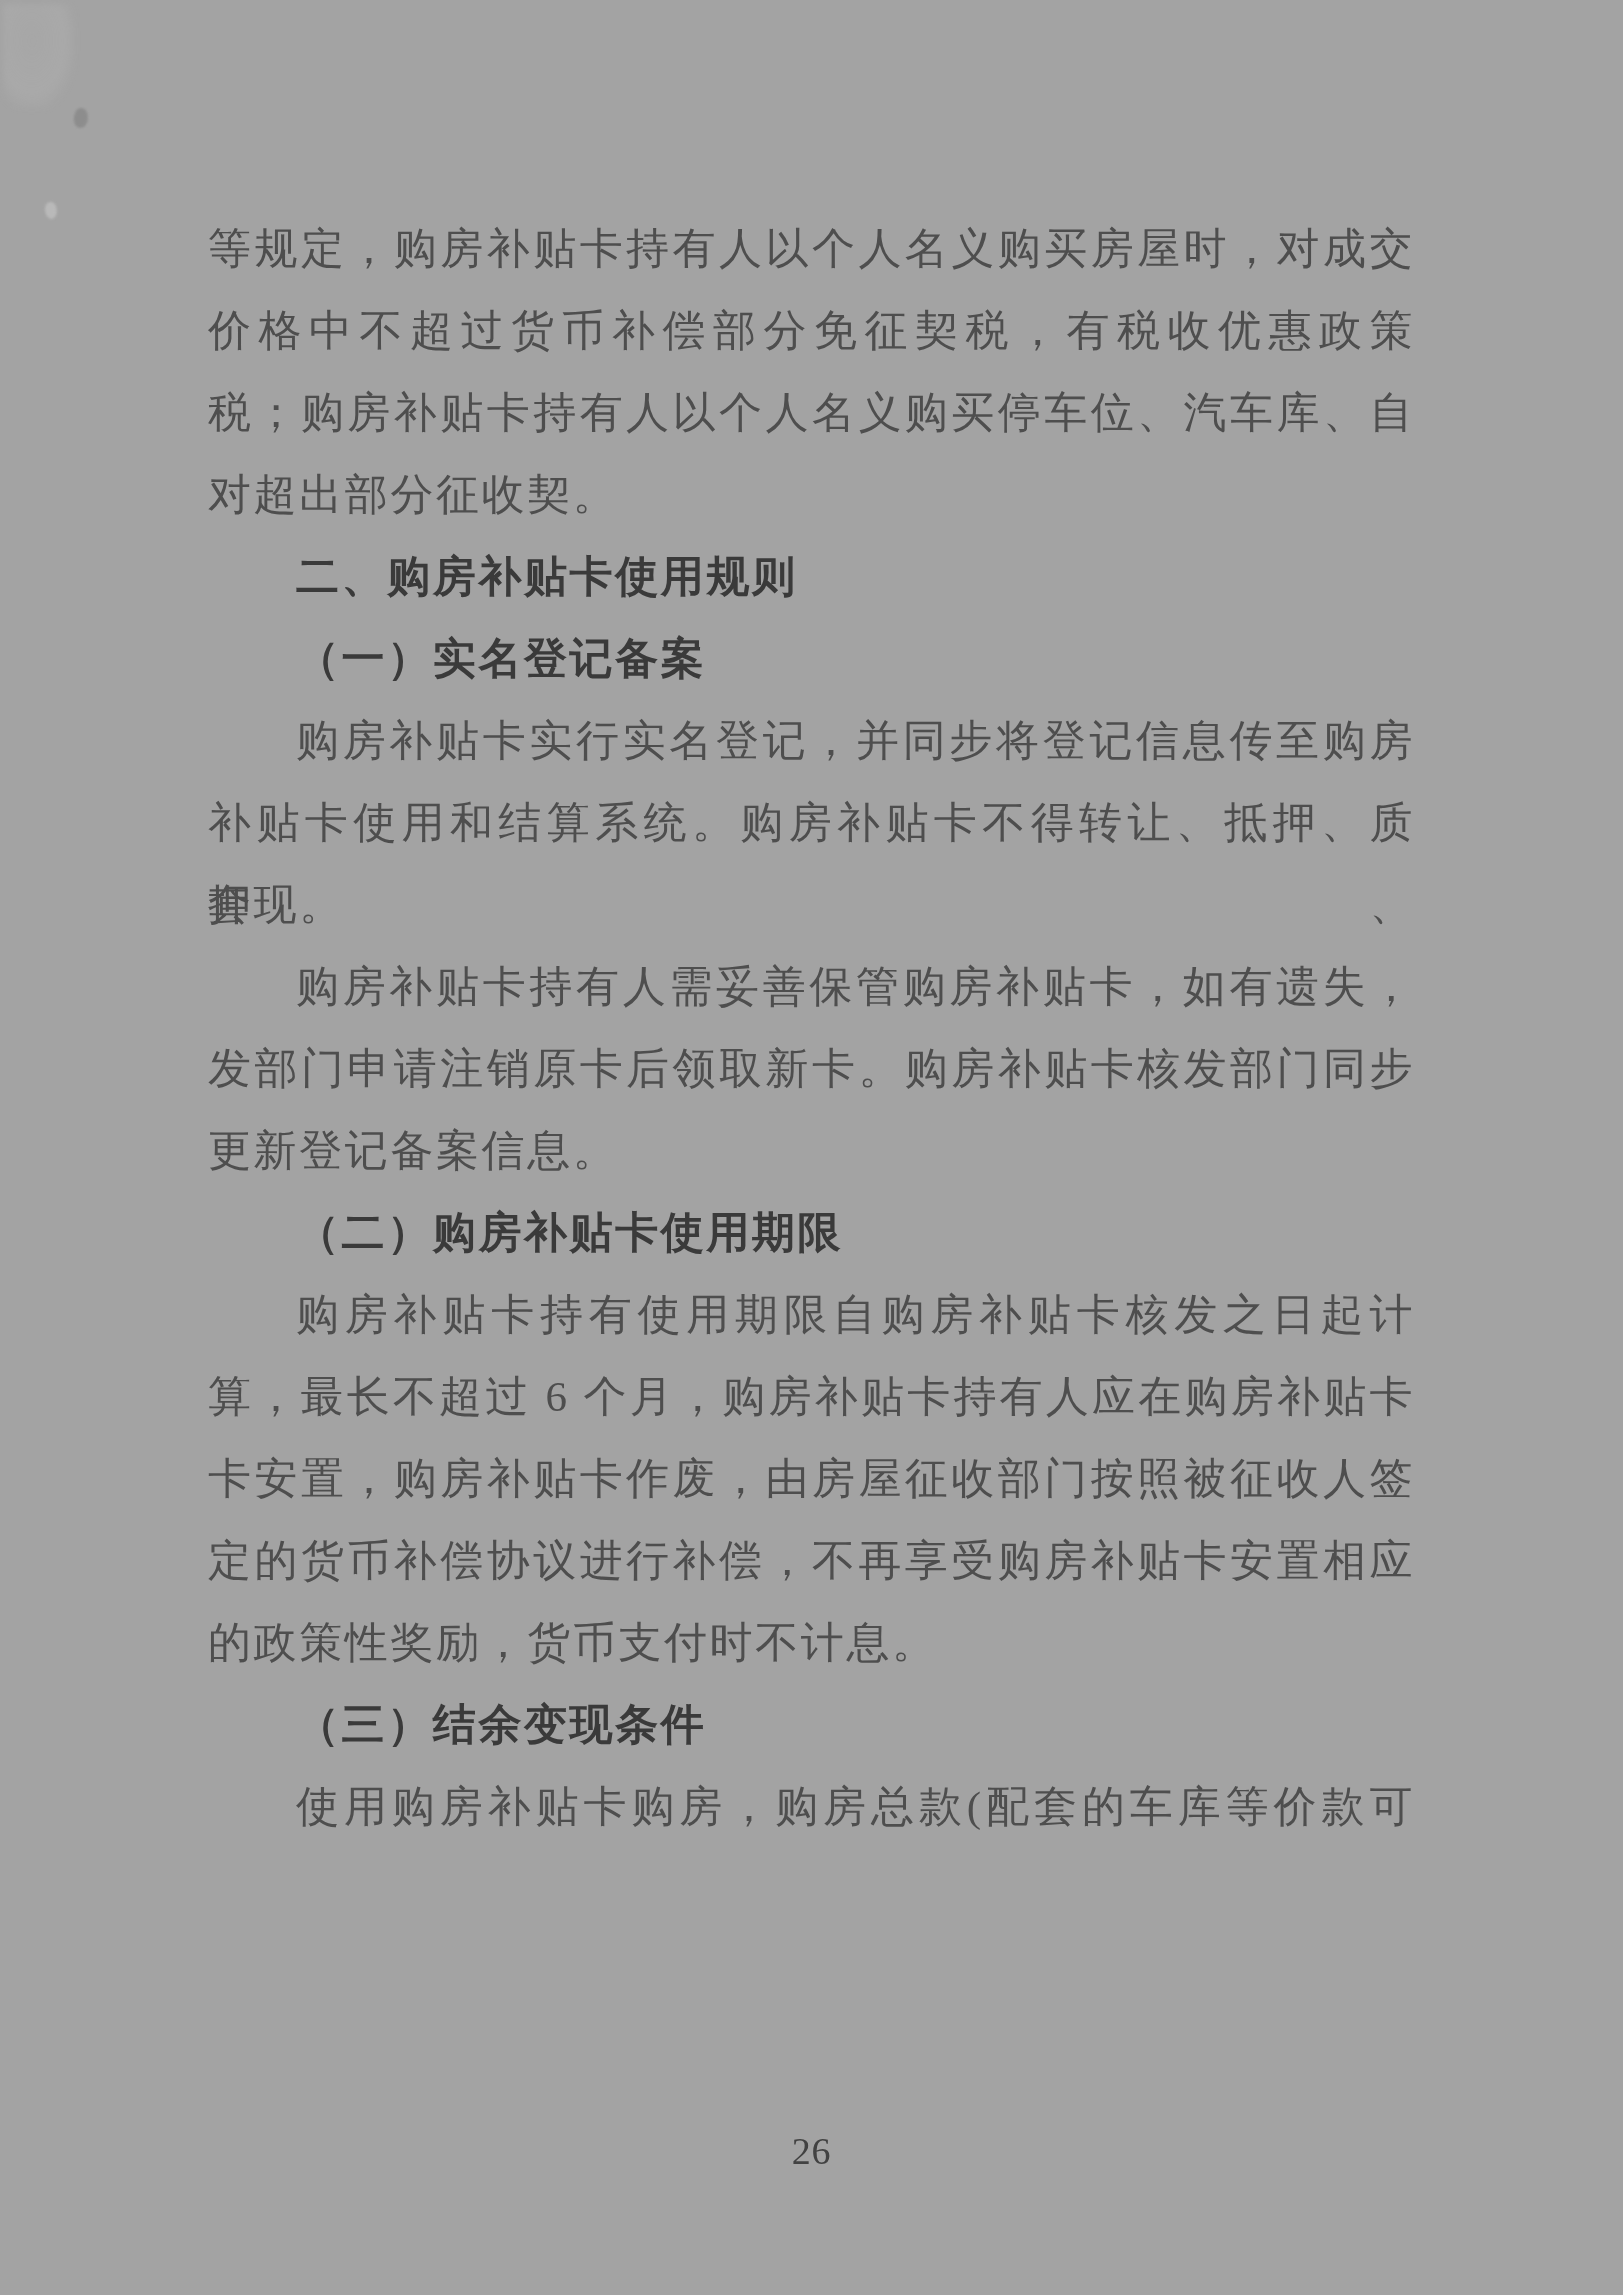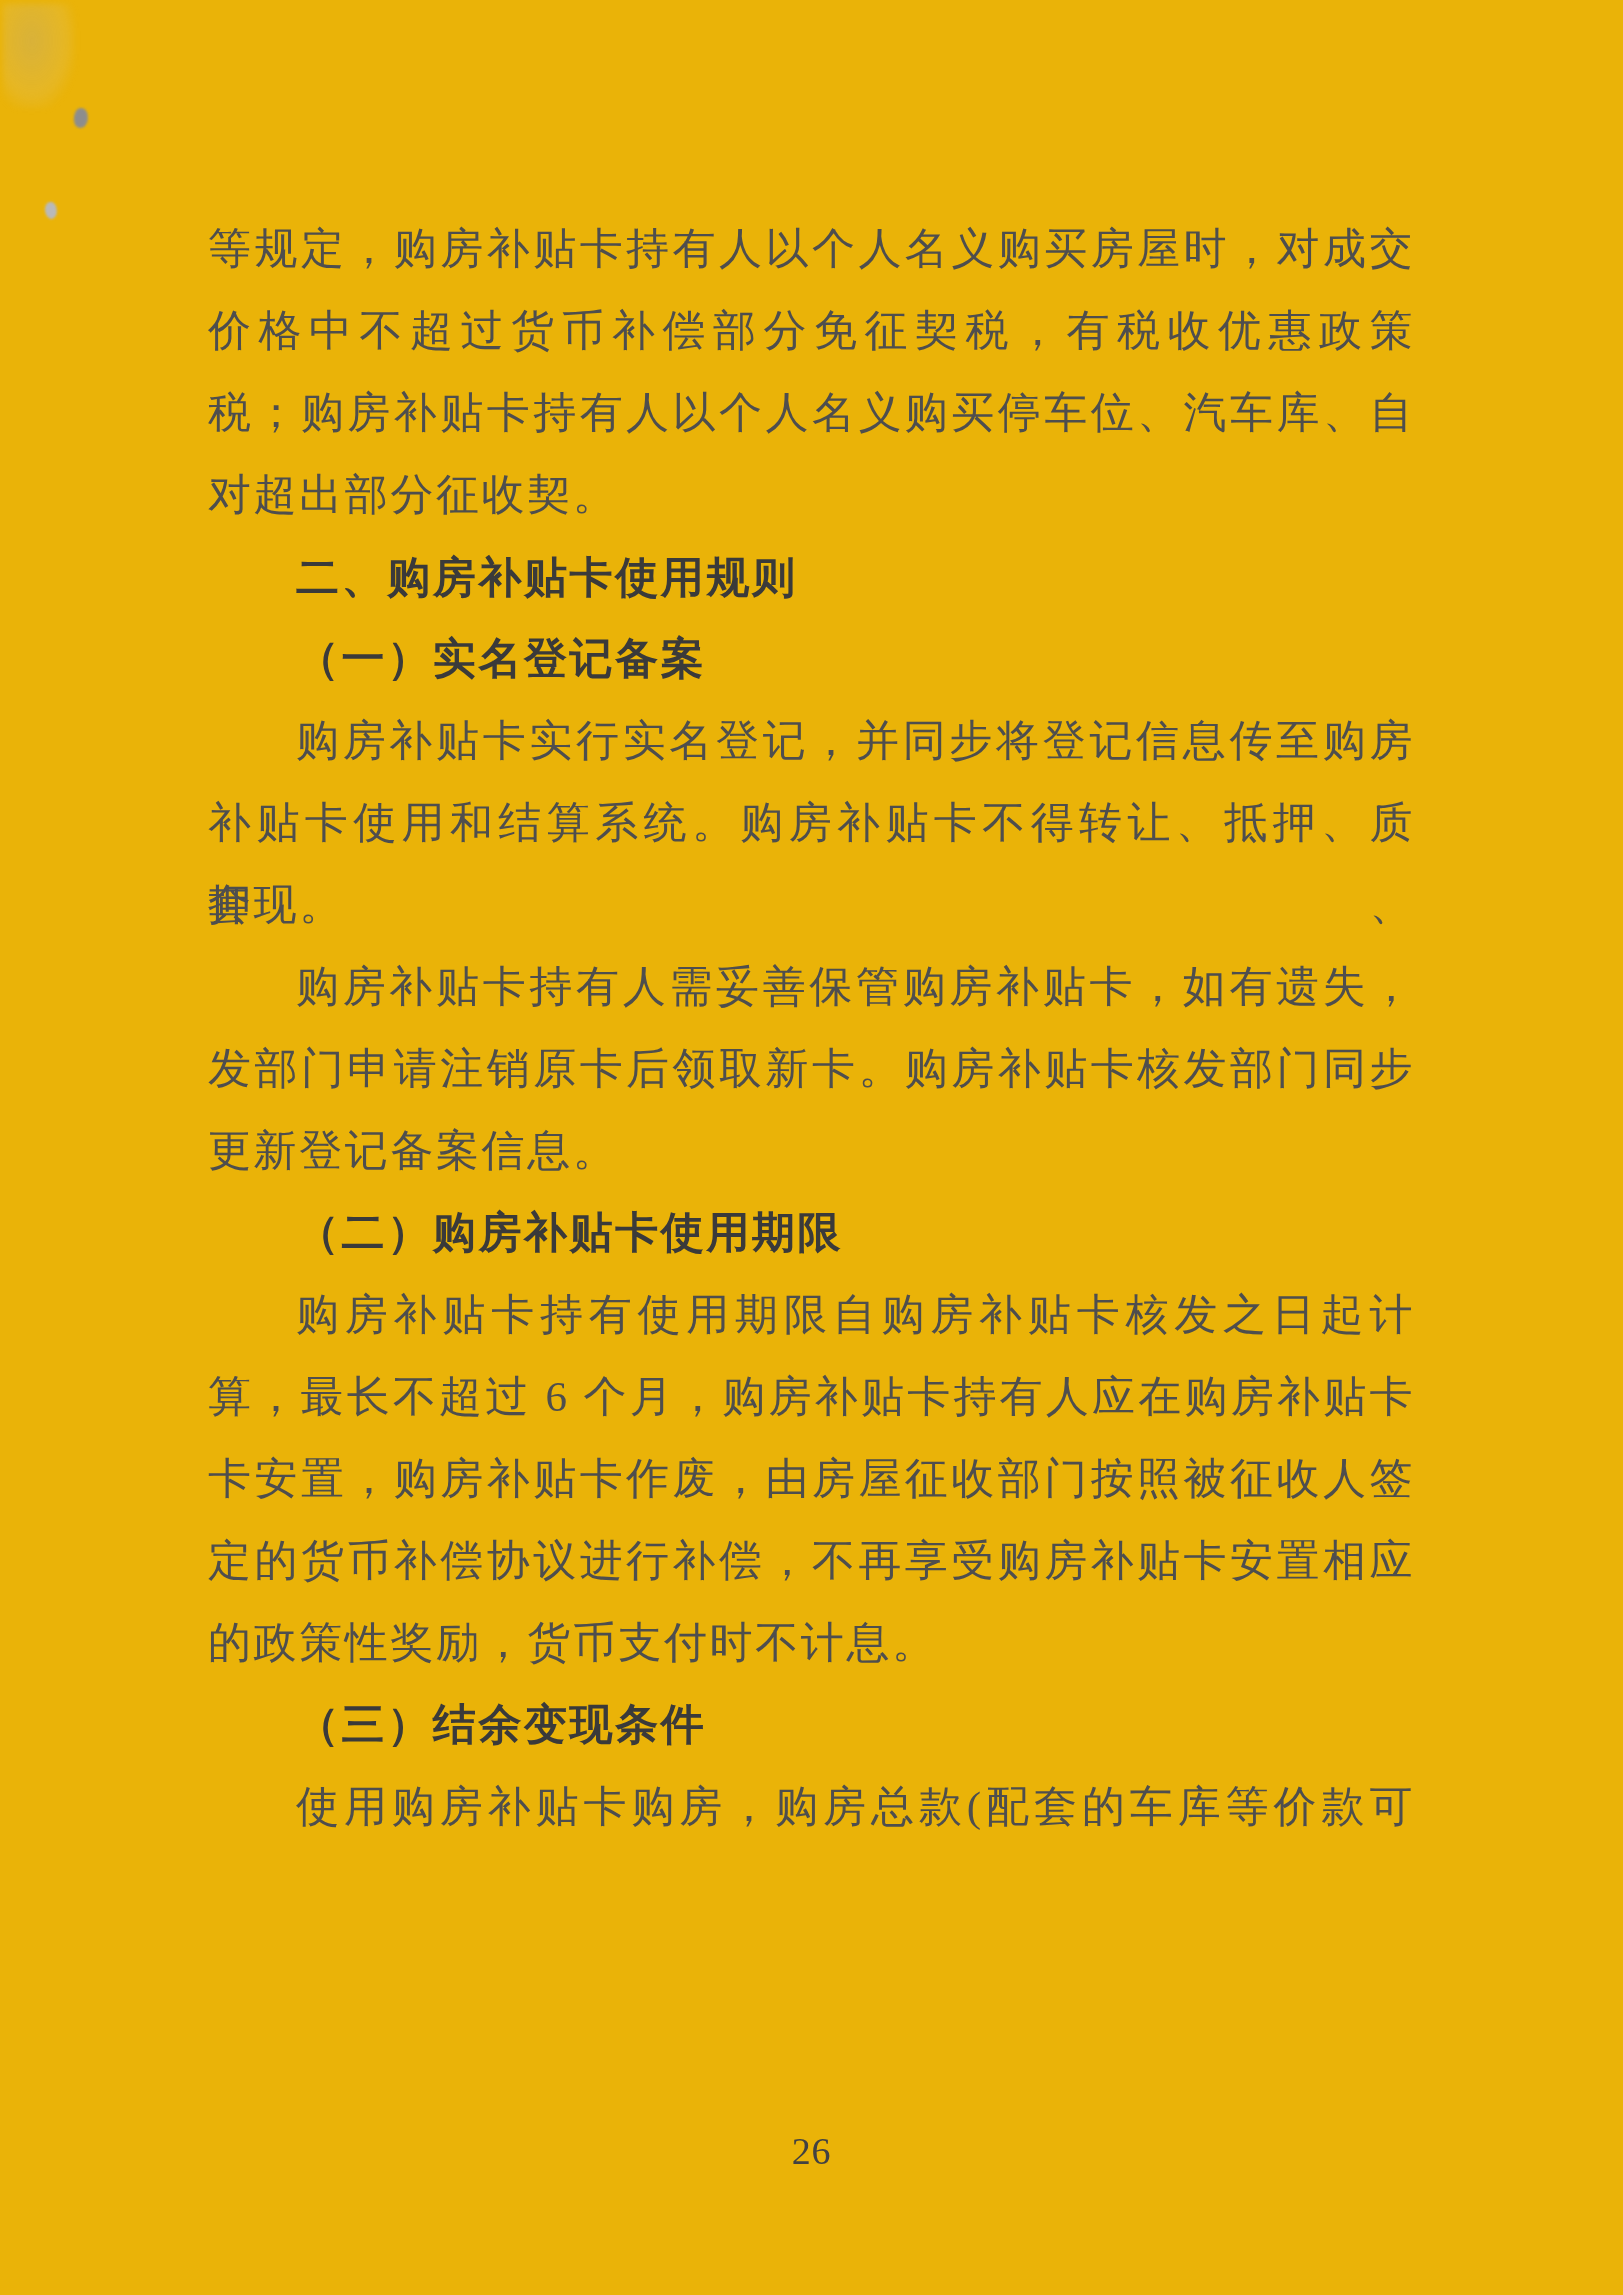--- a/index.html
+++ b/index.html
@@ -57,21 +57,21 @@
     letter-spacing: 2.6px;
     white-space: normal;
     overflow: visible;
   }
   .line.body {
     color: var(--body-text, #4e4e4e);
     font-family: "Liberation Serif", "DejaVu Serif", serif;
   }
   .line.heading1 {
     color: var(--heading-text, #3a3a3a);
-    font-family: Liberation Sans, sans-serif;
+    font-family: Liberation Serif, serif;
     font-weight: 700;
   }
   .line.heading2 {
     color: var(--heading-text, #3a3a3a);
     font-family: "Liberation Serif", "DejaVu Serif", serif;
     font-weight: 700;
   }
   .line.justify {
     text-align: justify;
     text-align-last: justify;
@@ -87,21 +87,21 @@
     text-align: center;
     font-size: 38px;
     letter-spacing: 0.7px;
     color: var(--pagenum-text, #424242);
     font-family: "Liberation Serif", "DejaVu Serif", serif;
   }
 </style>
 </head>
 <body>
 
-<div class="page" style="background: #eab308;">
+<div class="page" style="background: #a3a3a3;">
   <div class="artifact artifact-smudge"></div>
   <div class="artifact artifact-blot"></div>
   <div class="artifact artifact-speck"></div>
 
   <div class="text-block" id="textBlock">
       <div class="line body justify">等规定，购房补贴卡持有人以个人名义购买房屋时，对成交</div>
       <div class="line body justify">价格中不超过货币补偿部分免征契税，有税收优惠政策</div>
       <div class="line body justify">税；购房补贴卡持有人以个人名义购买停车位、汽车库、自</div>
       <div class="line body">对超出部分征收契。</div>
       <div class="line heading1 indent">二、购房补贴卡使用规则</div>

